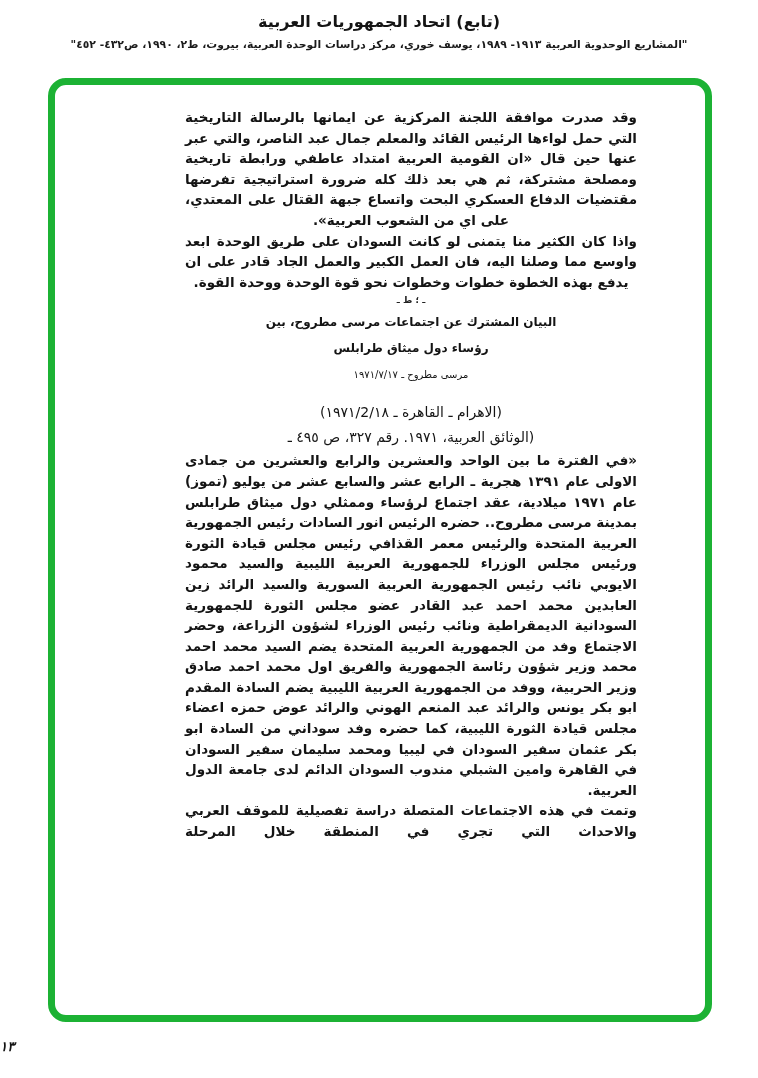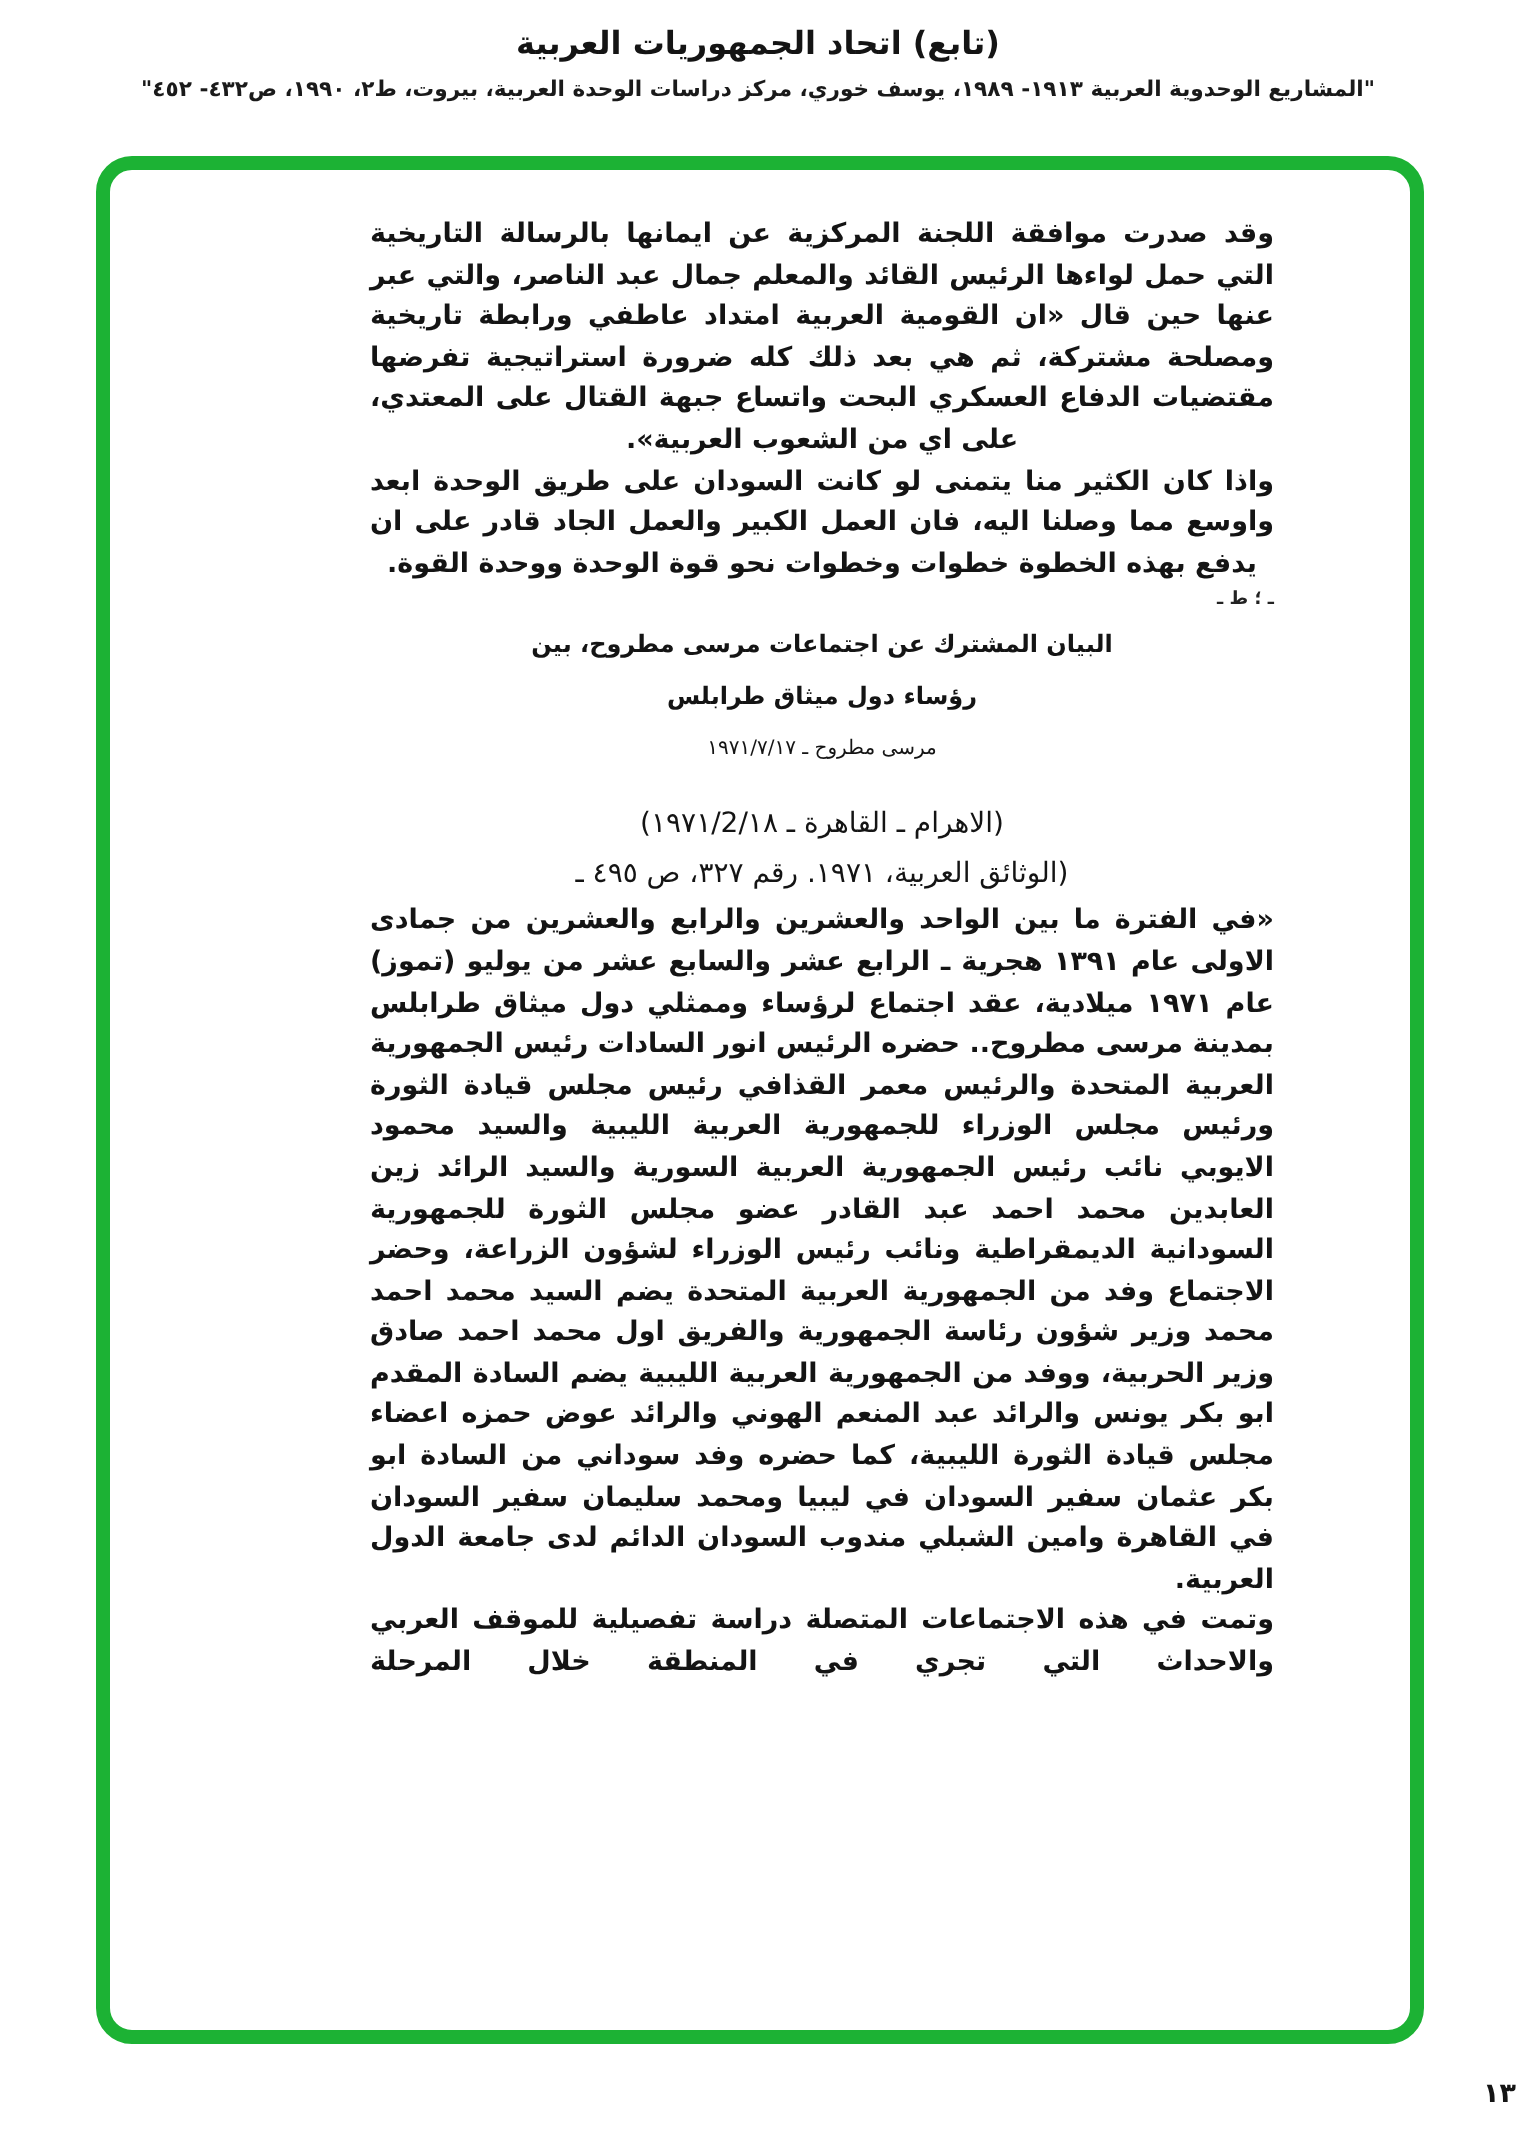--- a/index.html
+++ b/index.html
@@ -23,38 +23,38 @@
   }
   .text-col {
     direction:rtl; text-align:justify;
     padding:22px 68px 0 130px;           
     font-size:13.5px; font-weight:bold; line-height:20.6px; color:var(--ink);
   }
   p.body-par { text-align:justify; text-align-last:right; }
   p.center-last { text-align-last:center; }
   p.justify-last { text-align-last:justify; }
   .ornament {
-    font-size:9px; font-weight:bold; line-height:13px;
+    text-align:center; font-size:9px; font-weight:bold; line-height:13px;
     height:13px; letter-spacing:2px; margin-top:2px; color:#222;
   }
   .sec-heading {
     text-align:center; font-size:12px; font-weight:bold; line-height:26px;
     margin-top:2px;
   }
   .date-line {
     text-align:center; font-size:10px; font-weight:normal; line-height:22px;
     margin-top:3px;
   }
   .sources {
     text-align:center; font-size:14px; font-weight:normal; line-height:25px;
     margin-top:14px;
   }
   .meeting-par { }
   
-  .ftr { position:absolute; top:1036px; left:0; width:758px; text-align:right; }
+  .ftr { position:absolute; top:1036px; left:0; width:758px; text-align:left;font-style:italic; }
   .page-number { font-size:13.5px; font-weight:bold; }
 </style>
 </head>
 <body>
 
 <div class="page">
 
   <div class="hdr">
     <div class="doc-title">(تابع) اتحاد الجمهوريات العربية</div>
     <div class="doc-source">"المشاريع الوحدوية العربية ١٩١٣- ١٩٨٩، يوسف خوري، مركز دراسات الوحدة العربية، بيروت، ط٢، ١٩٩٠، ص٤٣٢- ٤٥٢"</div>

